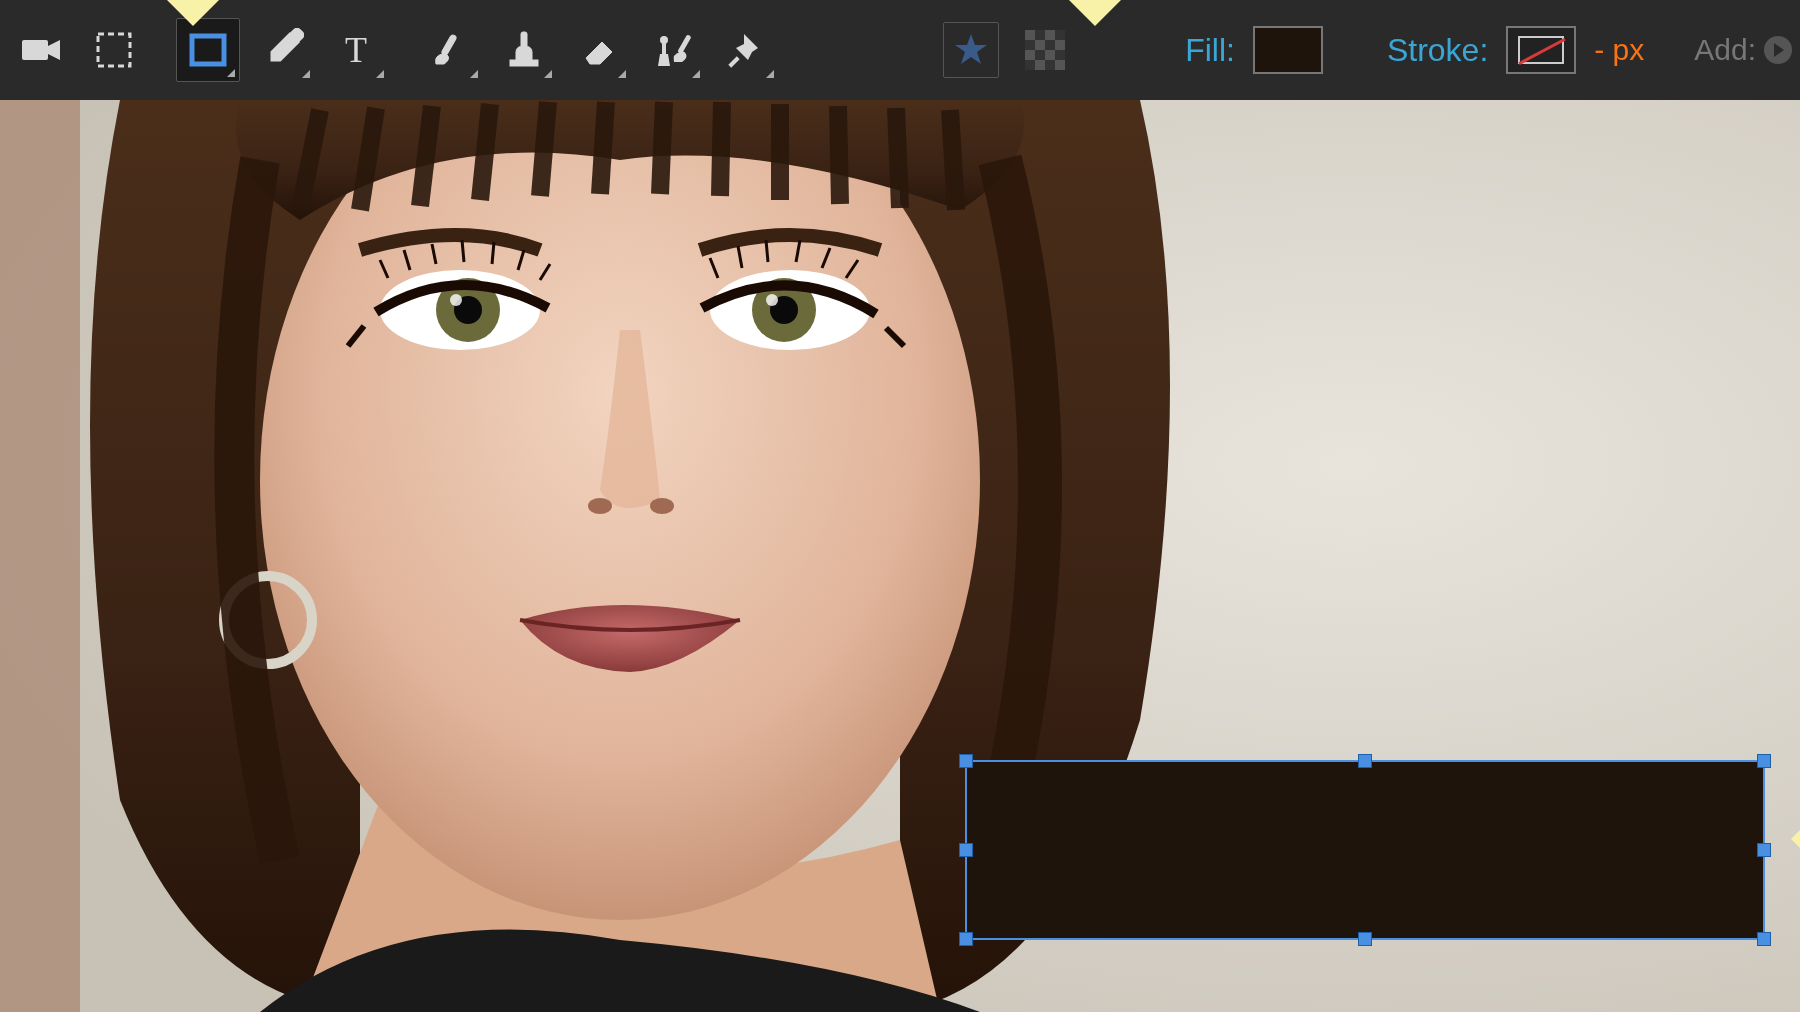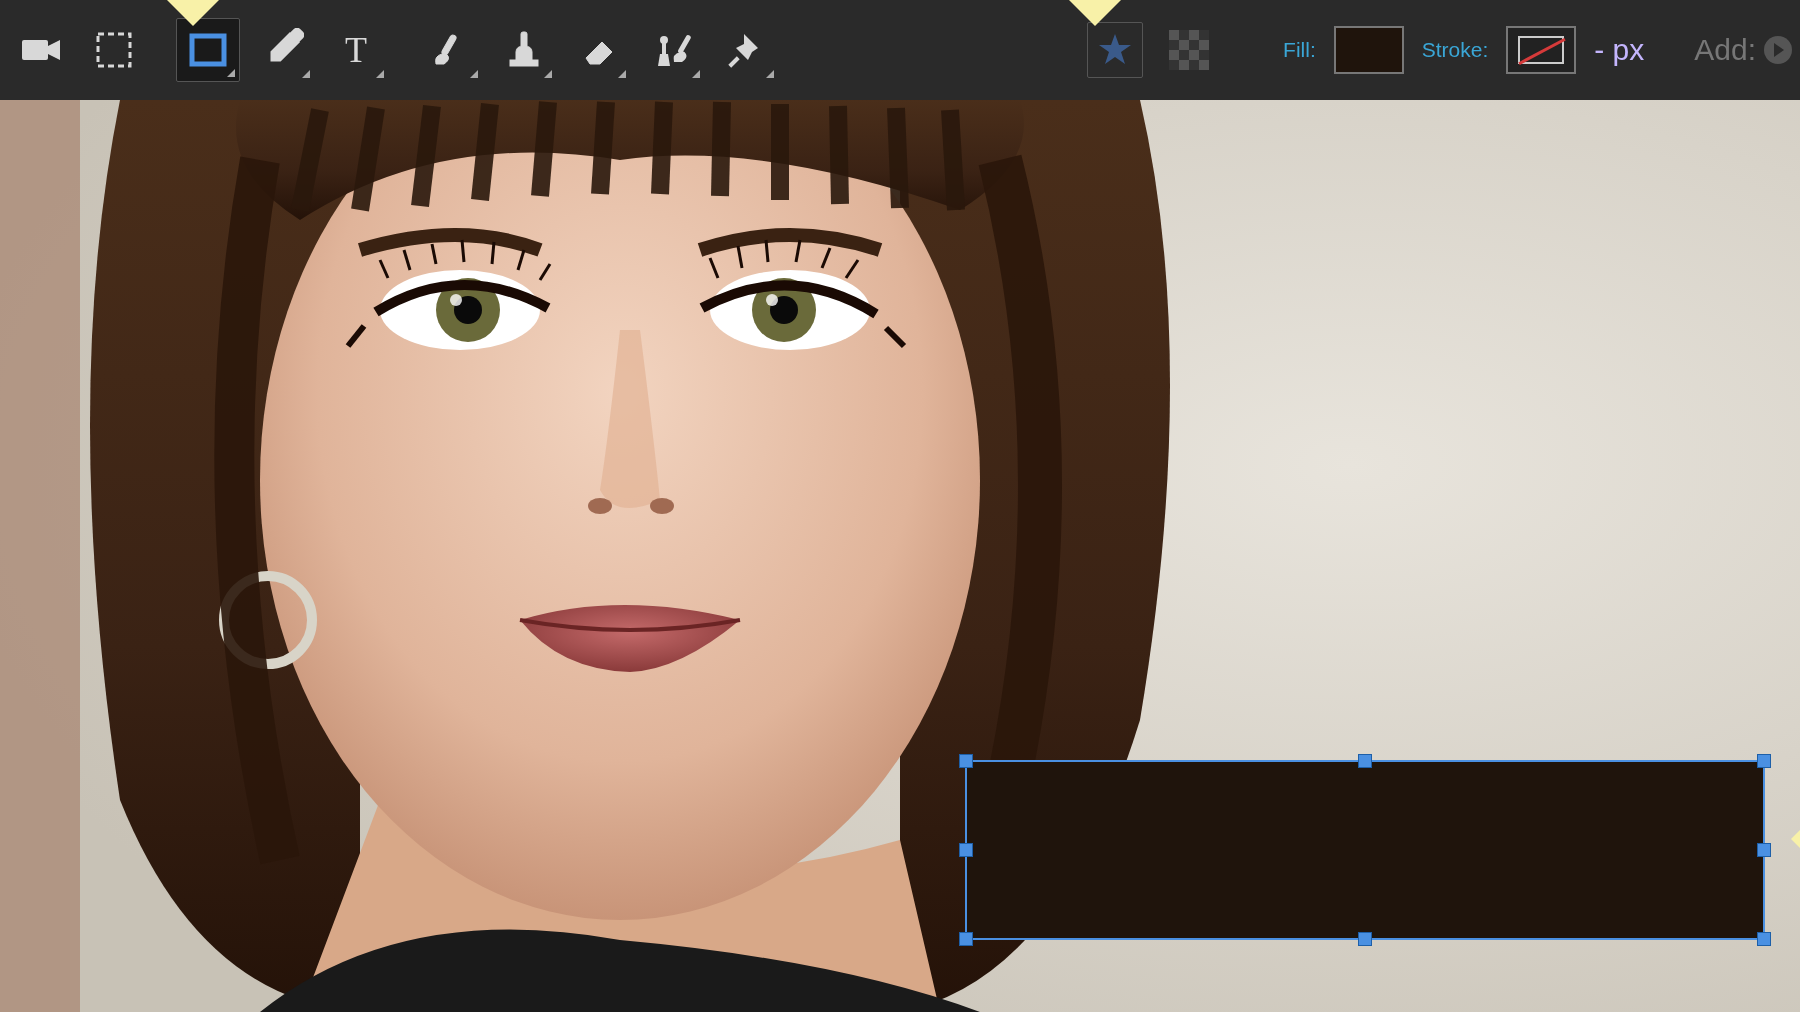--- a/index.html
+++ b/index.html
@@ -45,23 +45,24 @@
 
   .spacer-sm { width: 30px; }
 
   .right-controls {
     display: flex;
     align-items: center;
     margin-left: auto;
     gap: 18px;
   }
   .control-label {
-    font-size: 21px;
+    font-size: 32px;
     color: #3aa6d6;
     user-select: none;
+    margin-left: 46px;
   }
   .color-well {
     width: 70px; height: 48px;
     border: 2px solid #777;
     display: flex; align-items: center; justify-content: center;
     cursor: pointer;
   }
   .stroke-well {
     width: 70px; height: 48px;
     border: 2px solid #777;
@@ -77,21 +78,21 @@
   }
   .stroke-inner .noline {
     position: absolute;
     width: 52px; height: 3px;
     background: #d63a3a;
     top: 12px; left: -4px;
     transform: rotate(-28deg);
   }
   .stroke-text {
     font-size: 30px;
-    color: #c4b5fd;
+    color: #f97316;
     user-select: none;
   }
   .add-label {
     font-size: 30px;
     color: #777;
     margin-left: 32px;
     user-select: none;
     display: flex; align-items: center; gap: 8px;
   }
   .add-play {

